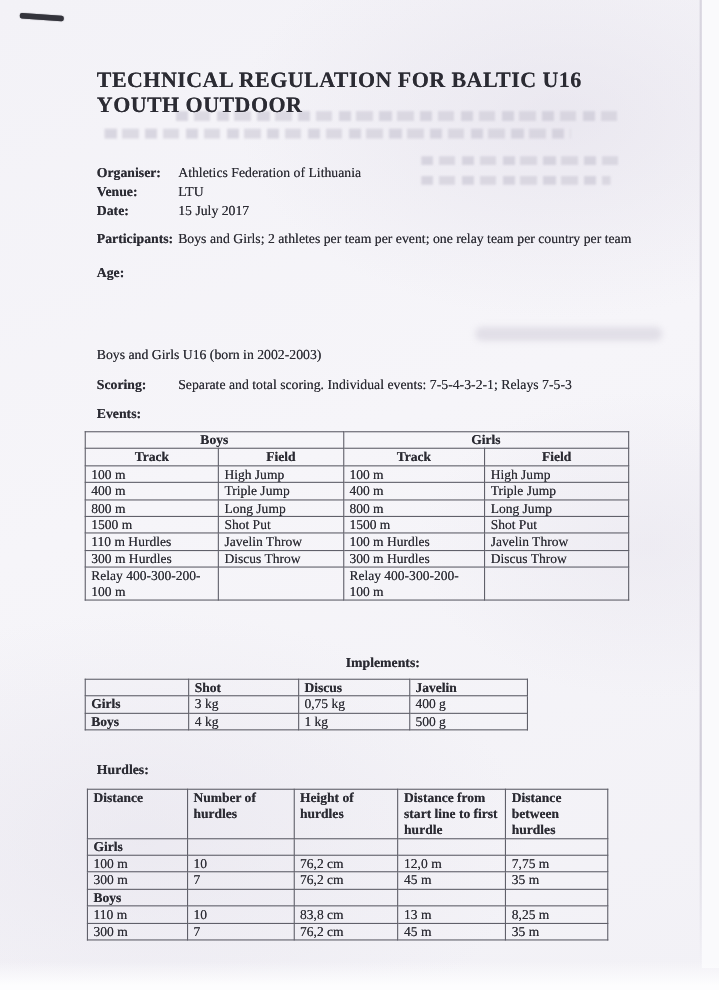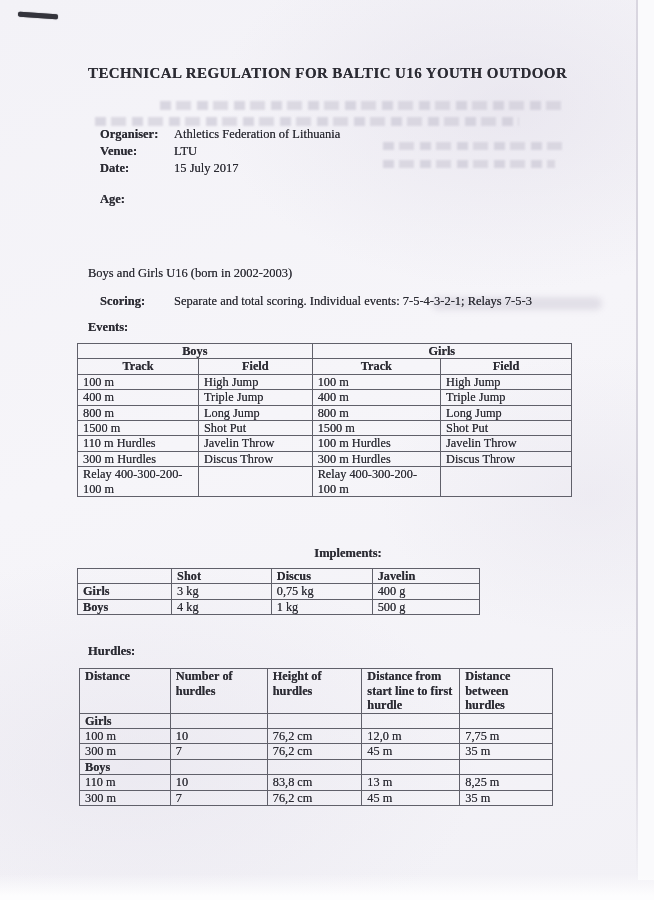--- a/index.html
+++ b/index.html
@@ -47,27 +47,27 @@
   .bleed-2 { left: 95px;  top: 117px; width: 424px; }
   .bleed-3 { left: 383px; top: 142px; width: 182px; height: 8px; }
   .bleed-4 { left: 383px; top: 160px; width: 172px; height: 8px; }
   .smudge {
     position: absolute; left: 432px; top: 297px; width: 170px; height: 13px;
     background: #cdc9d6; opacity: .5; filter: blur(3px); border-radius: 6px;
   }
 
   .content { position: absolute; left: 88px; top: 62px; width: 520px; }
 
-  .title { font-weight: bold; font-size: 15px; line-height: 23px; letter-spacing: .4px; }
+  .title { font-weight: bold; font-size: 20px; line-height: 23px; letter-spacing: .4px; }
   .struck { text-decoration: line-through; text-decoration-thickness: 1.5px; }
   .struck::after { content: "\00a0"; }
 
   .details { margin-top: 41px; }
   .detail-row { display: flex; line-height: 17px; font-size: 12.5px; }
-  .detail-label { flex: 0 0 74px; font-weight: bold; margin-left: 12px; }
+  .detail-label { flex: 0 0 74px; font-weight: bold; }
   .detail-value { flex: 1; max-width: 462px; }
   .gap-sm { margin-top: 9px; }
   .gap-md { margin-top: 11px; }
   .gap-lg { margin-top: 14px; flex-direction: column; }
 
   .section-heading { font-weight: bold; font-size: 12.5px; line-height: 17px; }
 
   table { border-collapse: collapse; table-layout: fixed; }
   td, th { border: 1px solid #60606a; font-size: 12.3px; line-height: 14.4px;
            padding: 0 5px; vertical-align: top; text-align: left; overflow: hidden; }
@@ -111,20 +111,24 @@
         <span class="detail-label">Organiser:</span>
         <span class="detail-value">Athletics Federation of Lithuania</span>
       </div>
       <div class="detail-row">
         <span class="detail-label">Venue:</span>
         <span class="detail-value">LTU</span>
       </div>
       <div class="detail-row">
         <span class="detail-label">Date:</span>
         <span class="detail-value">15 July 2017</span>
+      </div>
+      <div class="detail-row gap-sm">
+        <span class="detail-label">Participants:</span>
+        <span class="detail-value">Boys and Girls; 2 athletes per team per event; one relay team per country per team</span>
       </div>
       <div class="detail-row gap-lg">
         <span class="detail-label">Age:</span>
         <span class="detail-value">Boys and Girls U16 (born in 2002-2003)</span>
       </div>
       <div class="detail-row gap-md">
         <span class="detail-label">Scoring:</span>
         <span class="detail-value">Separate and total scoring. Individual events: 7-5-4-3-2-1; Relays 7-5-3</span>
       </div>
     </div>

